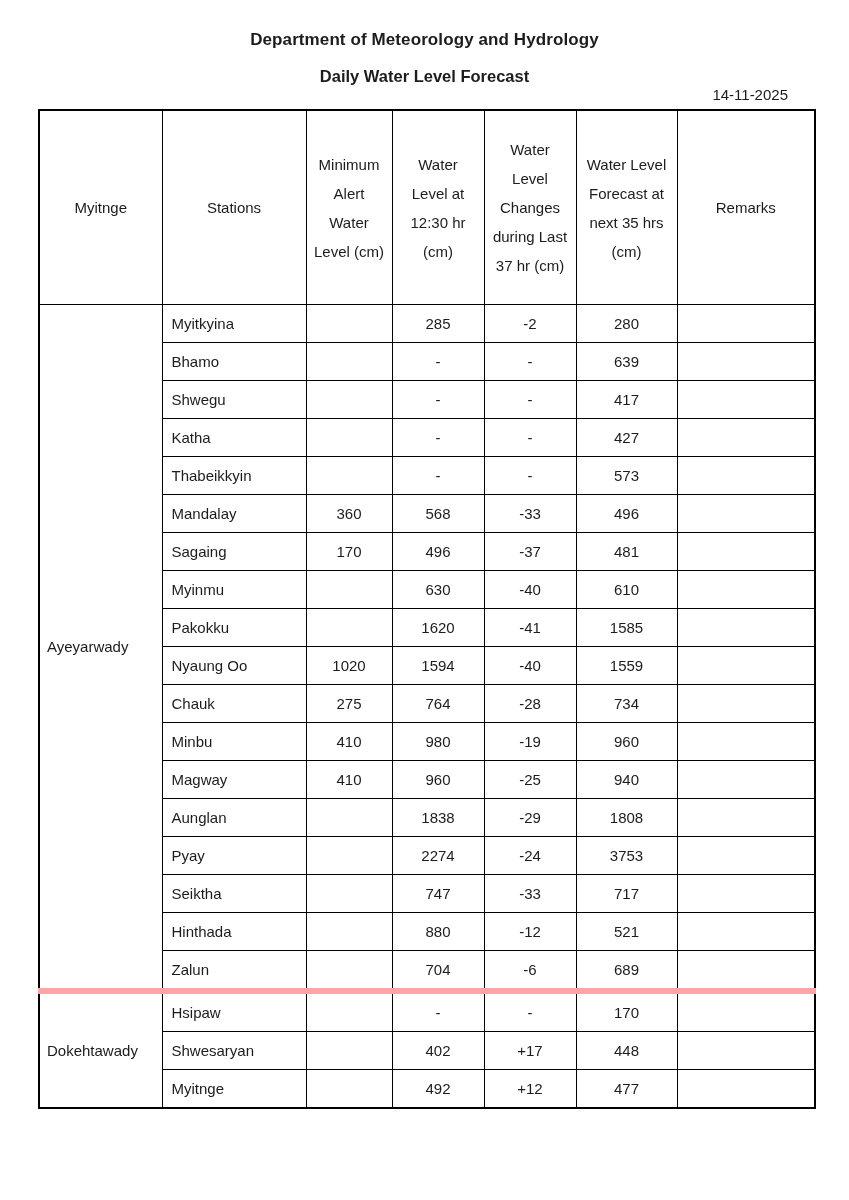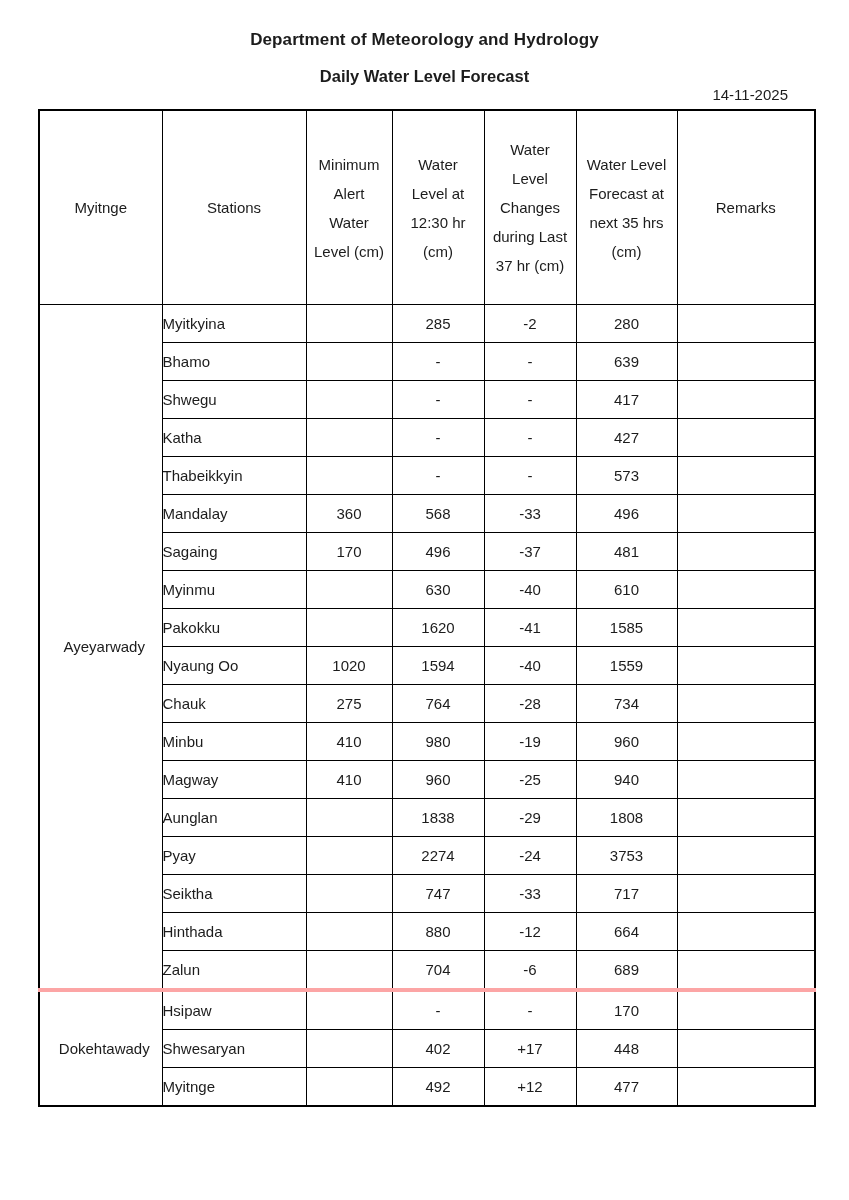--- a/index.html
+++ b/index.html
@@ -51,34 +51,35 @@
   }
   .forecast-table thead th {
     height: 193px;
     line-height: 29px;
     text-align: center;
     vertical-align: middle;
     padding: 0 6px;
   }
   .forecast-table tbody td { height: 37px; }
   td.river-cell {
-    text-align: center;
+    text-align: left;
     padding-left: 7px;
     vertical-align: middle;
     font-size: 15px;
   }
   td.station-cell {
     text-align: left;
+    padding-left: 9px;
     vertical-align: middle;
   }
   td.num-cell {
     text-align: center;
     vertical-align: middle;
   }
-  tr.group-start td { border-top: 4px solid #fca5a5; }
+  tr.group-start td { border-top: 6px solid #fca5a5; }
   
   col.c-rivers   { width: 123px; }
   col.c-stations { width: 144px; }
   col.c-minalert { width: 86px;  }
   col.c-wl       { width: 92px;  }
   col.c-change   { width: 92px;  }
   col.c-forecast { width: 101px; }
   col.c-remarks  { width: 138px; }
 </style>
 </head>
@@ -239,21 +240,21 @@
         <td class="num-cell">747</td>
         <td class="num-cell">-33</td>
         <td class="num-cell">717</td>
         <td class="num-cell"></td>
       </tr>
       <tr>
         <td class="station-cell">Hinthada</td>
         <td class="num-cell"></td>
         <td class="num-cell">880</td>
         <td class="num-cell">-12</td>
-        <td class="num-cell">664</td>
+        <td class="num-cell">521</td>
         <td class="num-cell"></td>
       </tr>
       <tr>
         <td class="station-cell">Zalun</td>
         <td class="num-cell"></td>
         <td class="num-cell">704</td>
         <td class="num-cell">-6</td>
         <td class="num-cell">689</td>
         <td class="num-cell"></td>
       </tr>

